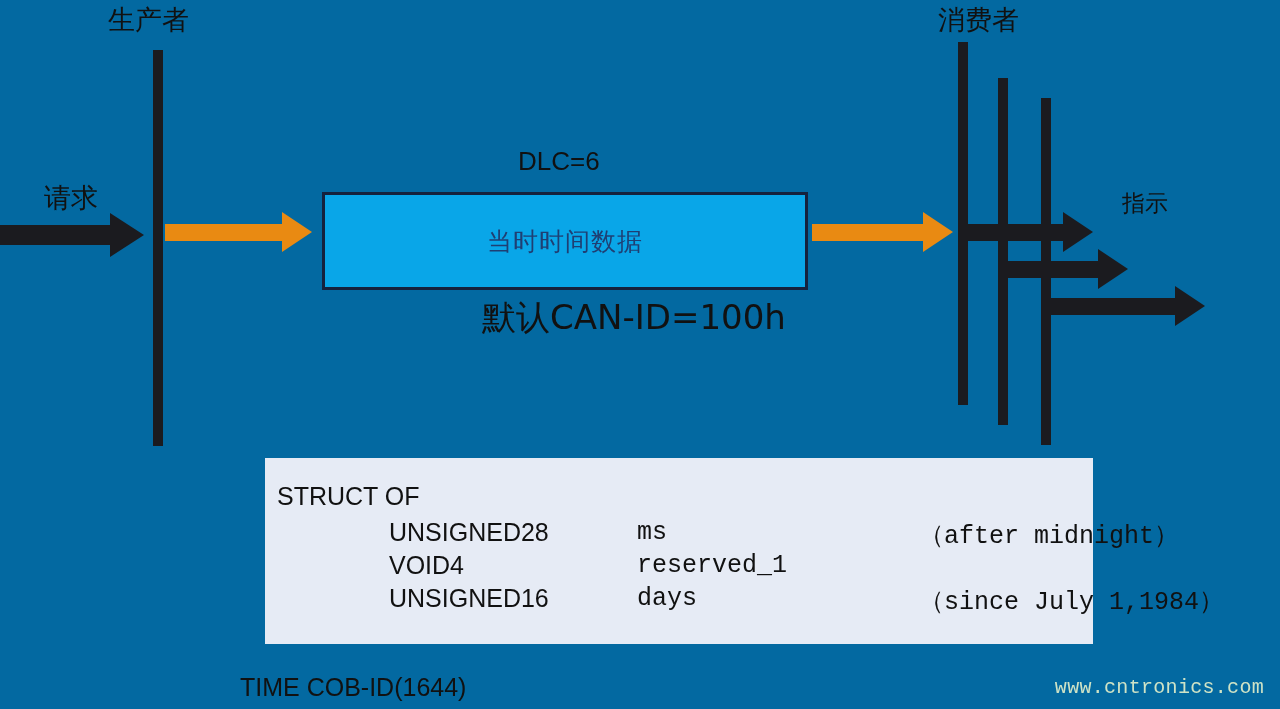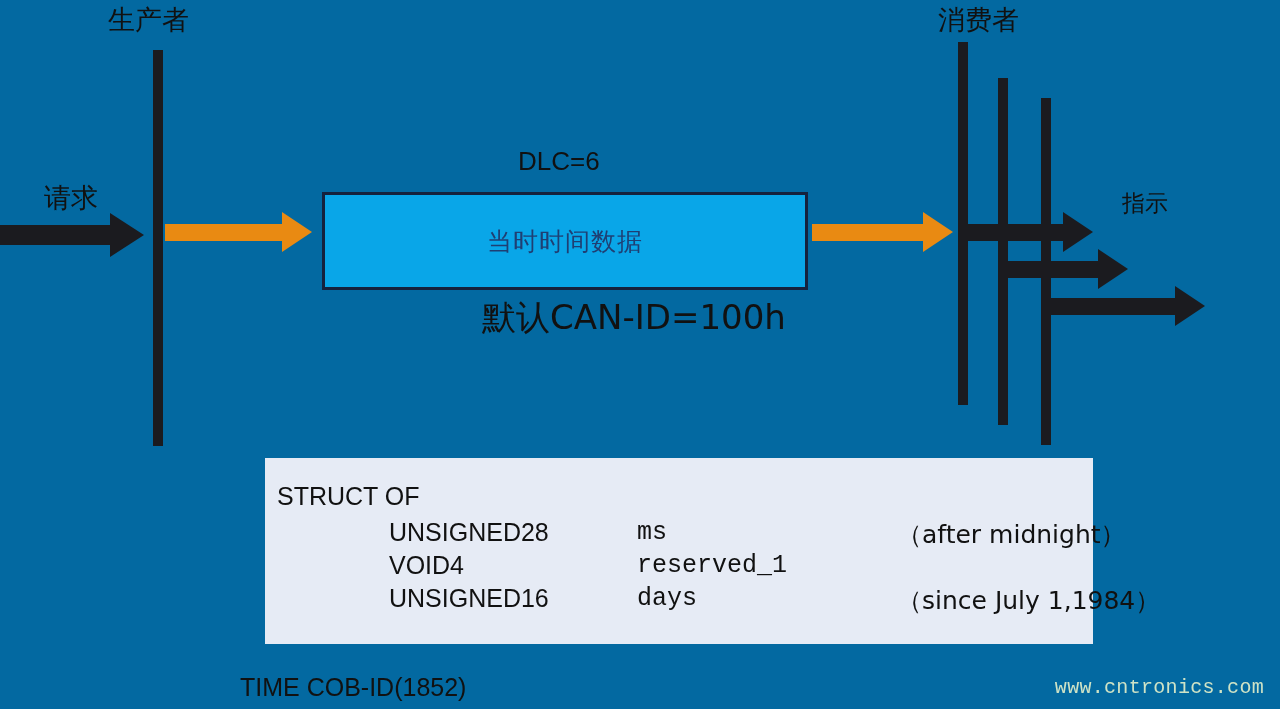--- a/index.html
+++ b/index.html
@@ -95,21 +95,21 @@
     white-space: nowrap;
   }
   .struct-row {
     position: absolute;
     font-size: 25px;
     color: #111;
     white-space: nowrap;
   }
   .struct-row .c-type { position: absolute; left: 0; }
   .struct-row .c-name { position: absolute; left: 248px; font-family: Liberation Mono, monospace; }
-  .struct-row .c-note { position: absolute; left: 508px; }
+  .struct-row .c-note { position: absolute; left: 530px; font-family: Liberation Mono, monospace; }
 
   #watermark {
     position: absolute;
     right: 16px;
     bottom: 10px;
     color: #cfe3c6;
     font-size: 20px;
     letter-spacing: 0.3px;
     white-space: nowrap;
     font-family: Liberation Mono, monospace;
@@ -177,17 +177,17 @@
     </div>
 
     <div class="struct-row" style="left:124px; top:126px;">
       <span class="c-type">UNSIGNED16</span>
       <span class="c-name">days</span>
       <span class="c-note cn">（since July 1,1984）</span>
     </div>
 
   </div>
 
-  <div class="lbl" style="left:240px; top:675px; font-size:25px;">TIME COB-ID(1852)</div>
+  <div class="lbl" style="left:240px; top:675px; font-size:25px;">TIME COB-ID(1644)</div>
 
   <div id="watermark">www.cntronics.com</div>
 
 </div>
 
 </body></html>

